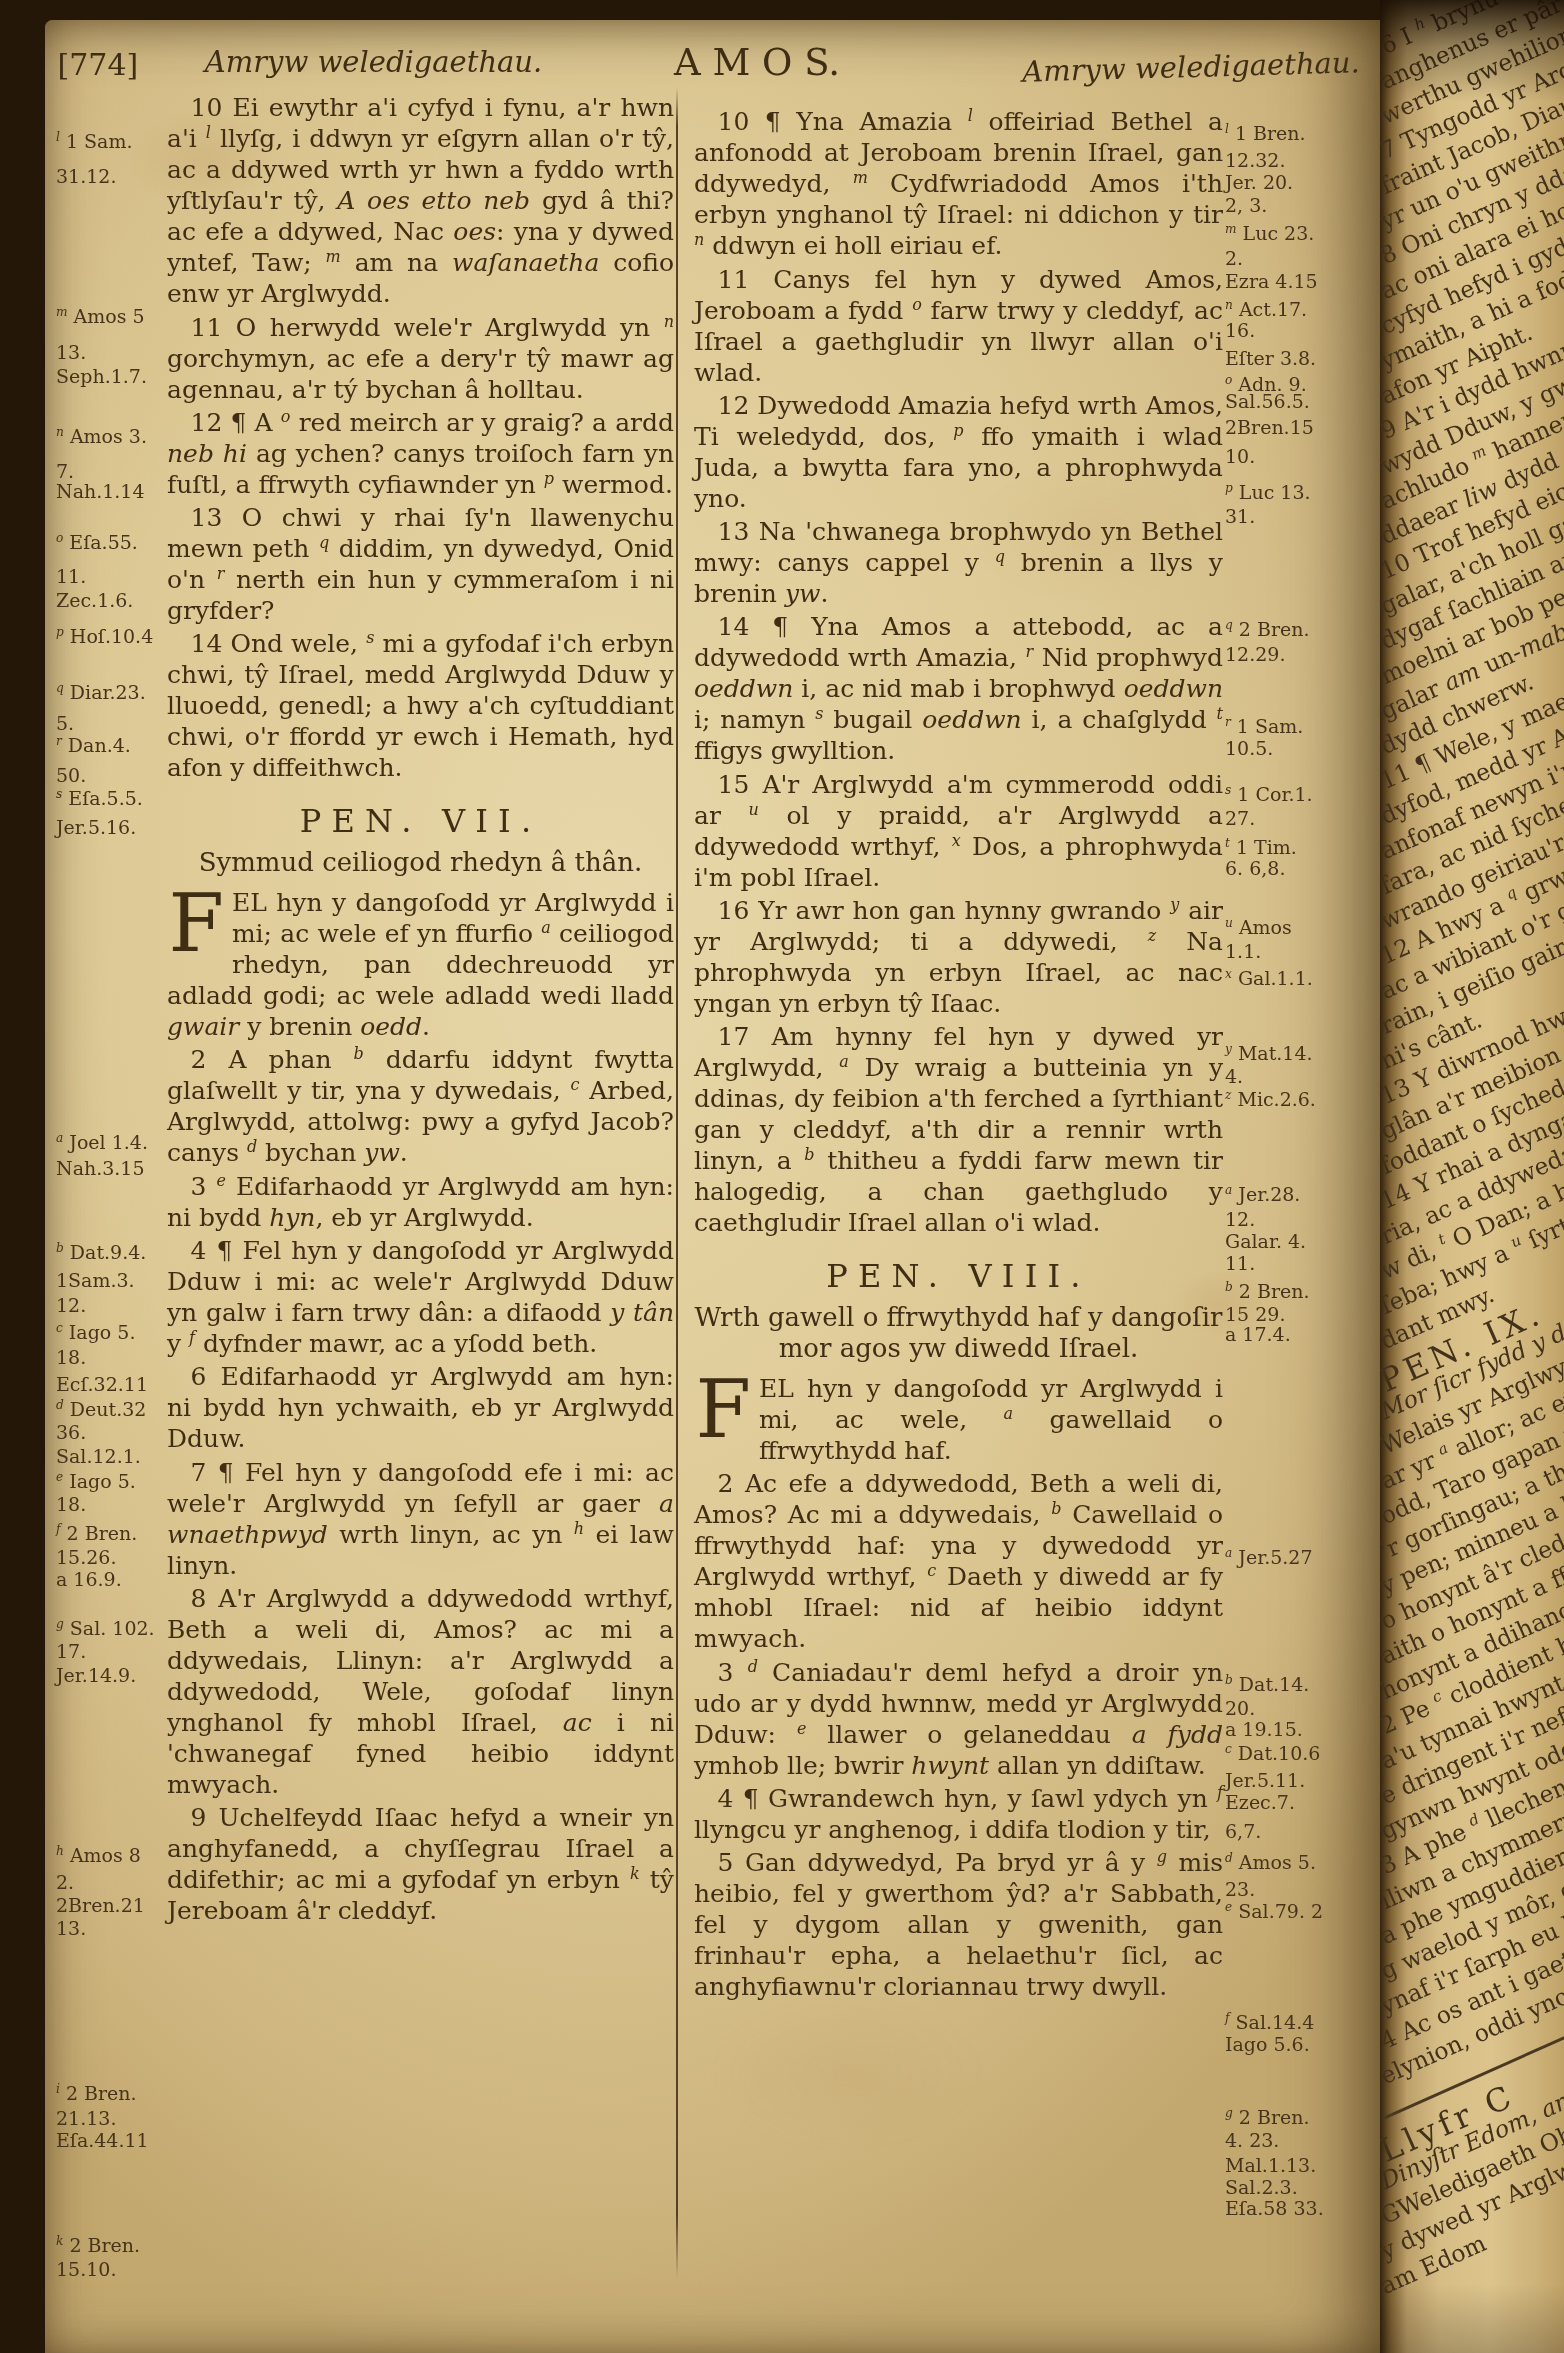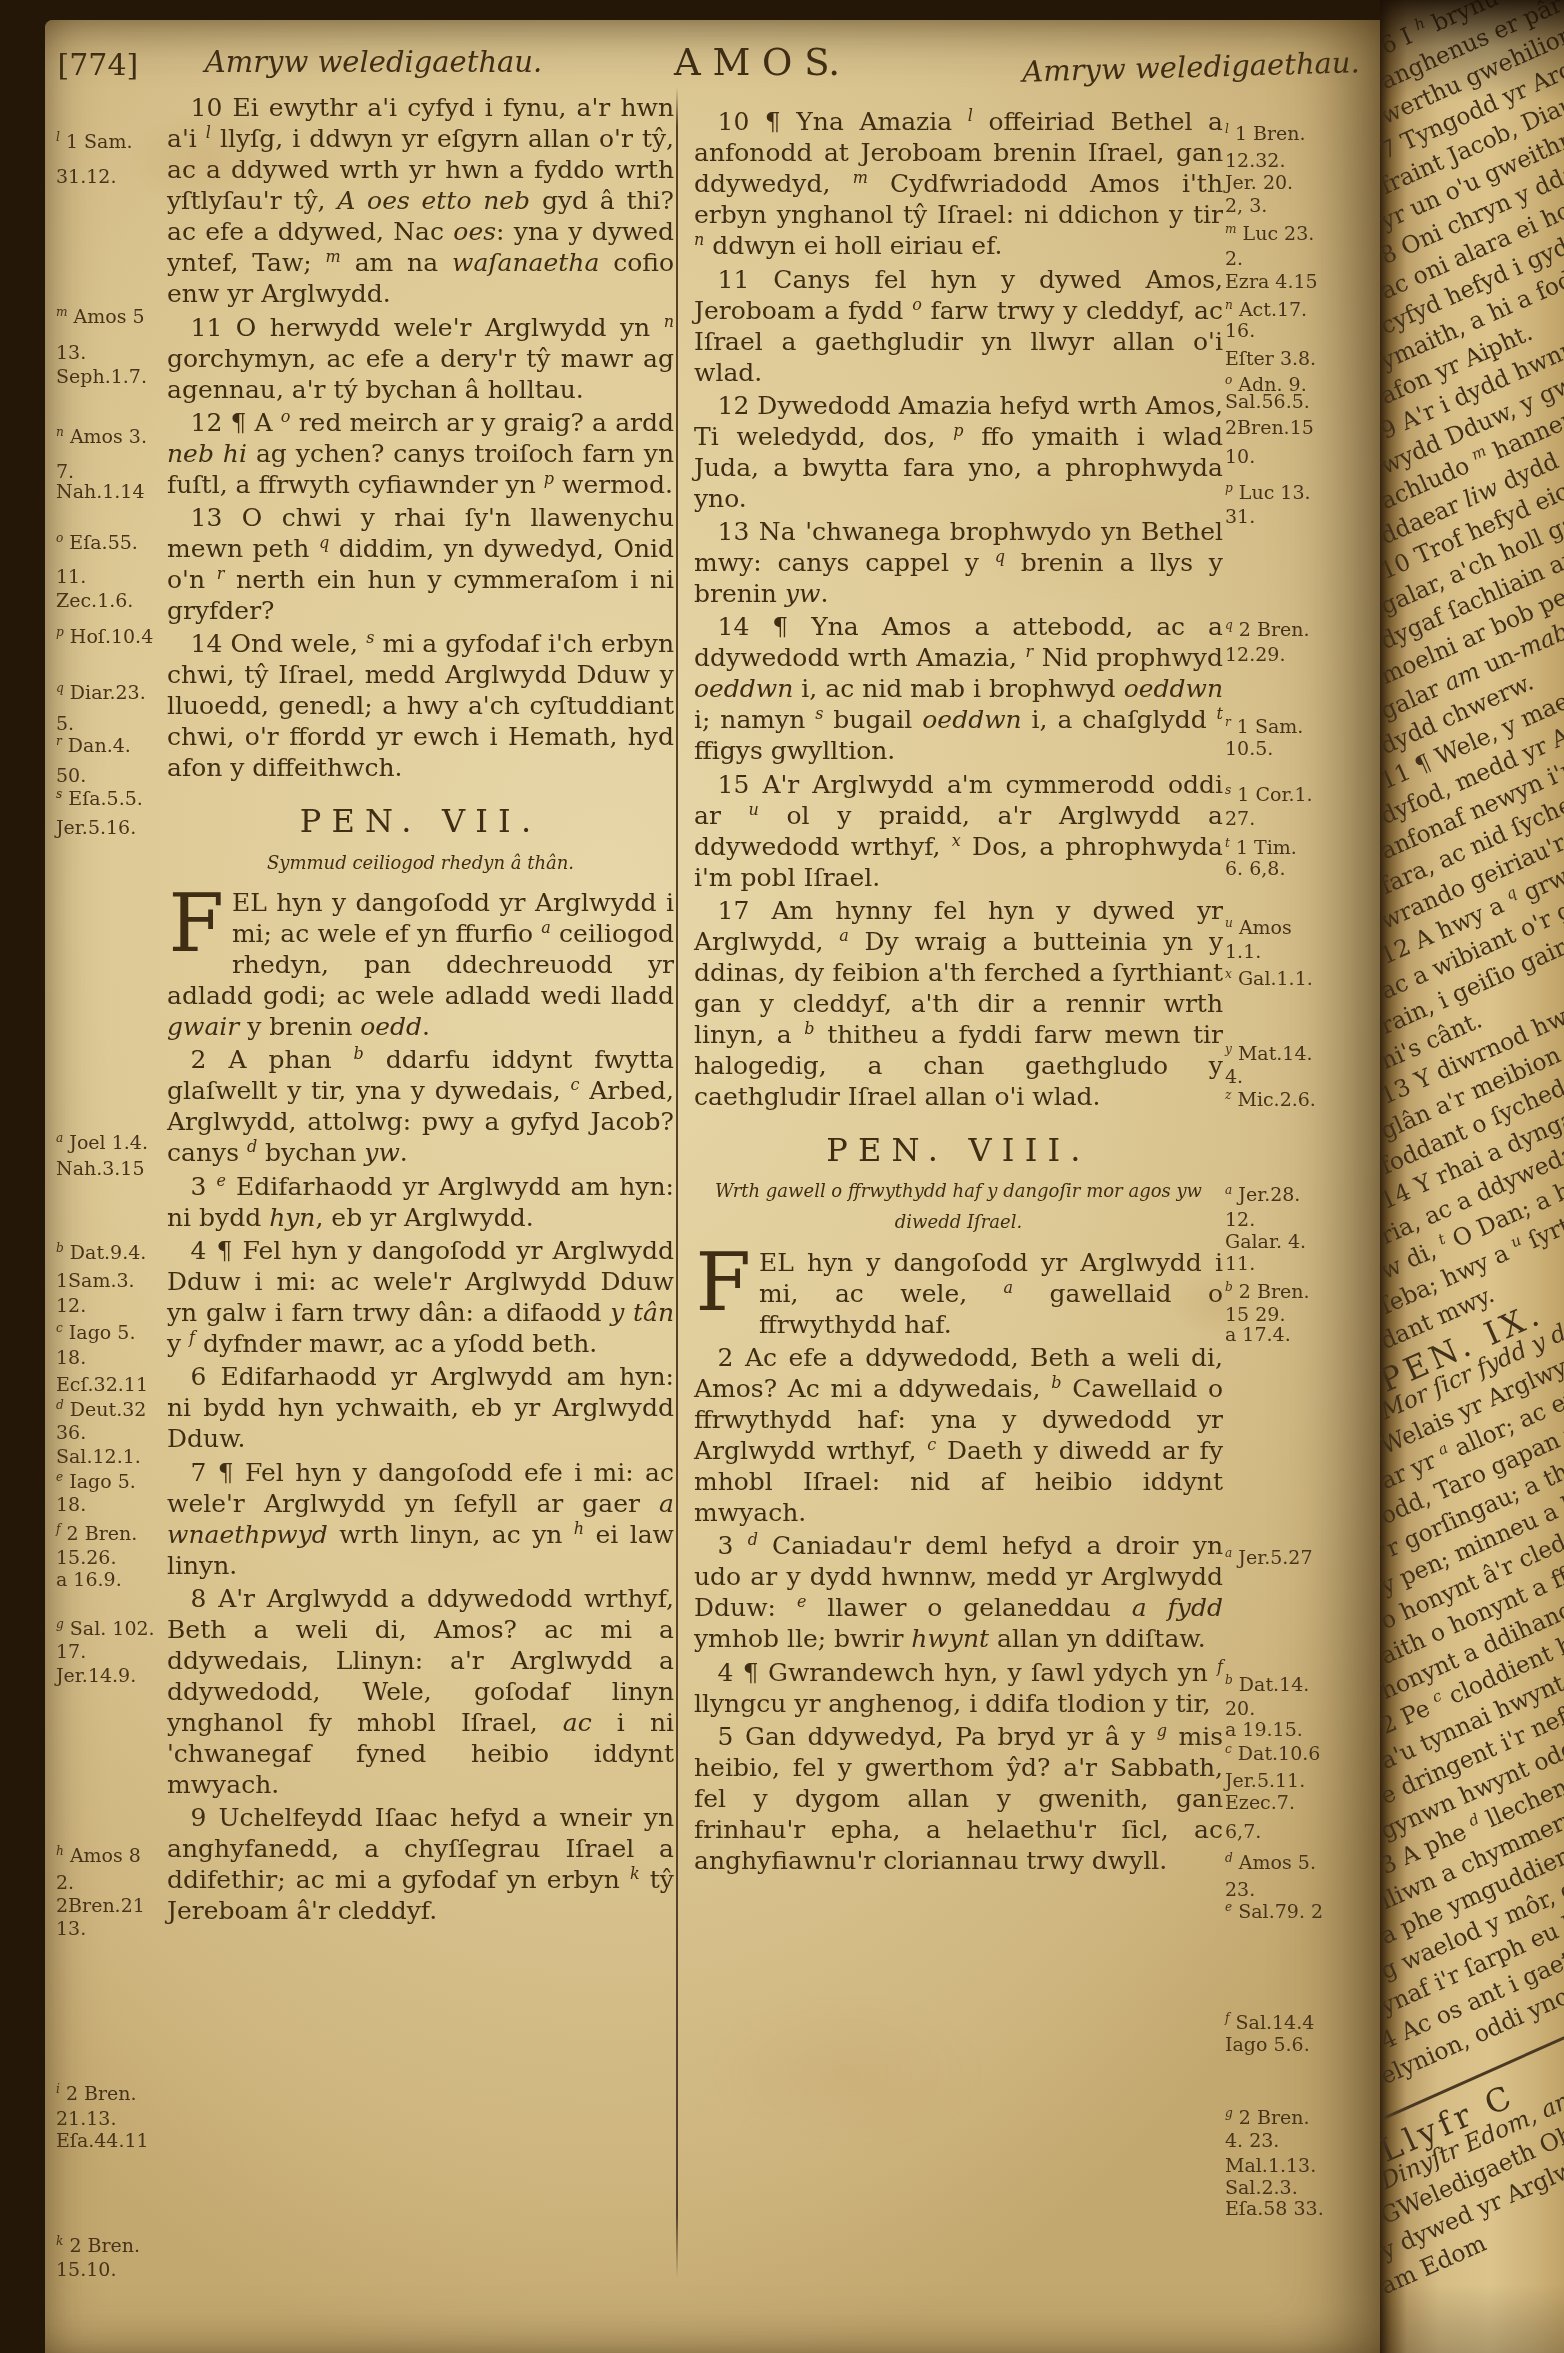--- a/index.html
+++ b/index.html
@@ -29,21 +29,21 @@
   .run-right{position:absolute;left:959px;top:30px;width:374px;text-align:center;
              font-style:italic;font-size:29px;transform:rotate(-1.6deg);}
   
   #divider{position:absolute;left:631px;top:67px;width:2.3px;height:2191px;
     background:linear-gradient(rgba(80,60,32,0) 0,#554022 39px,#55402a calc(100% - 63px),rgba(80,60,32,0));}
   #left-text{position:absolute;left:122px;top:72px;width:507px;}
   #center-text{position:absolute;left:649px;top:86px;width:529px;}
   .verse{font-size:25px;line-height:31px;text-align:justify;text-indent:23.5px;margin:0 0 2.3px;}
   .verse.dc{text-indent:0;}
   .pen{font-size:32px;font-weight:normal;letter-spacing:10.2px;text-align:center;margin:19px 0 6.3px;}
-  .argument{font-size:18px;font-style:italic;text-align:center;line-height:31px;margin:0 0 9.4px;}
+  .argument{font-size:26px;text-align:center;line-height:31px;margin:0 0 9.4px;}
   .dropcap{float:left;font-size:80px;line-height:63px;padding:4.7px 7.8px 0 1.6px;}
   sup.nl{font-style:italic;font-size:64%;line-height:0;}
   
   #left-notes,#right-notes{position:absolute;top:0;height:100%;}
   #left-notes{left:11px;width:111px;}
   #right-notes{left:1180px;width:156px;}
   .note{position:absolute;font-size:19px;line-height:20.3px;white-space:nowrap;color:#46331a;}
   
   #curl-page{position:absolute;left:1380px;top:0;width:185px;height:2354px;overflow:hidden;
     background:linear-gradient(90deg,#33220e 0,#7e6233 11px,#bda06a 27px,#d6bd85 55px,#декab 0);
@@ -134,20 +134,21 @@
         <p class="verse">9 Uchelfeydd Iſaac hefyd a wneir yn anghyfanedd, a chyſſegrau Iſrael a ddifethir; ac mi a gyfodaf yn erbyn <sup class="nl">k</sup> tŷ Jereboam â'r cleddyf.</p>
       </div>
     <div id="divider"></div>
     <div id="center-text">
         <p class="verse">10 ¶ Yna Amazia <sup class="nl">l</sup> offeiriad Bethel a anfonodd at Jeroboam brenin Iſrael, gan ddywedyd, <sup class="nl">m</sup> Cydfwriadodd Amos i'th erbyn ynghanol tŷ Iſrael: ni ddichon y tir <sup class="nl">n</sup> ddwyn ei holl eiriau ef.</p>
         <p class="verse">11 Canys fel hyn y dywed Amos, Jeroboam a fydd <sup class="nl">o</sup> farw trwy y cleddyf, ac Iſrael a gaethgludir yn llwyr allan o'i wlad.</p>
         <p class="verse">12 Dywedodd Amazia hefyd wrth Amos, Ti weledydd, dos, <sup class="nl">p</sup> ffo ymaith i wlad Juda, a bwytta fara yno, a phrophwyda yno.</p>
         <p class="verse">13 Na 'chwanega brophwydo yn Bethel mwy: canys cappel y <sup class="nl">q</sup> brenin a llys y brenin <i>yw</i>.</p>
         <p class="verse">14 ¶ Yna Amos a attebodd, ac a ddywedodd wrth Amazia, <sup class="nl">r</sup> Nid prophwyd <i>oeddwn</i> i, ac nid mab i brophwyd <i>oeddwn</i> i; namyn <sup class="nl">s</sup> bugail <i>oeddwn</i> i, a chaſglydd <sup class="nl">t</sup> ffigys gwylltion.</p>
         <p class="verse">15 A'r Arglwydd a'm cymmerodd oddi ar <sup class="nl">u</sup> ol y praidd, a'r Arglwydd a ddywedodd wrthyf, <sup class="nl">x</sup> Dos, a phrophwyda i'm pobl Iſrael.</p>
+        <p class="verse">16 Yr awr hon gan hynny gwrando <sup class="nl">y</sup> air yr Arglwydd; ti a ddywedi, <sup class="nl">z</sup> Na phrophwyda yn erbyn Iſrael, ac nac yngan yn erbyn tŷ Iſaac.</p>
         <p class="verse">17 Am hynny fel hyn y dywed yr Arglwydd, <sup class="nl">a</sup> Dy wraig a butteinia yn y ddinas, dy feibion a'th ferched a ſyrthiant gan y cleddyf, a'th dir a rennir wrth linyn, a <sup class="nl">b</sup> thitheu a fyddi farw mewn tir halogedig, a chan gaethgludo y caethgludir Iſrael allan o'i wlad.</p>
         <h2 class="pen">PEN. VIII.</h2>
         <p class="argument">Wrth gawell o ffrwythydd haf y dangoſir mor agos yw diwedd Iſrael.</p>
         <p class="verse dc"><span class="dropcap">F</span>EL hyn y dangoſodd yr Arglwydd i mi, ac wele, <sup class="nl">a</sup> gawellaid o ffrwythydd haf.</p>
         <p class="verse">2 Ac efe a ddywedodd, Beth a weli di, Amos? Ac mi a ddywedais, <sup class="nl">b</sup> Cawellaid o ffrwythydd haf: yna y dywedodd yr Arglwydd wrthyf, <sup class="nl">c</sup> Daeth y diwedd ar fy mhobl Iſrael: nid af heibio iddynt mwyach.</p>
         <p class="verse">3 <sup class="nl">d</sup> Caniadau'r deml hefyd a droir yn udo ar y dydd hwnnw, medd yr Arglwydd Dduw: <sup class="nl">e</sup> llawer o gelaneddau <i>a fydd</i> ymhob lle; bwrir <i>hwynt</i> allan yn ddiſtaw.</p>
         <p class="verse">4 ¶ Gwrandewch hyn, y ſawl ydych yn <sup class="nl">f</sup> llyngcu yr anghenog, i ddifa tlodion y tir,</p>
         <p class="verse">5 Gan ddywedyd, Pa bryd yr â y <sup class="nl">g</sup> mis heibio, fel y gwerthom ŷd? a'r Sabbath, fel y dygom allan y gwenith, gan frinhau'r epha, a helaethu'r ſicl, ac anghyfiawnu'r cloriannau trwy dwyll.</p>
       </div>
     <div id="right-notes">

